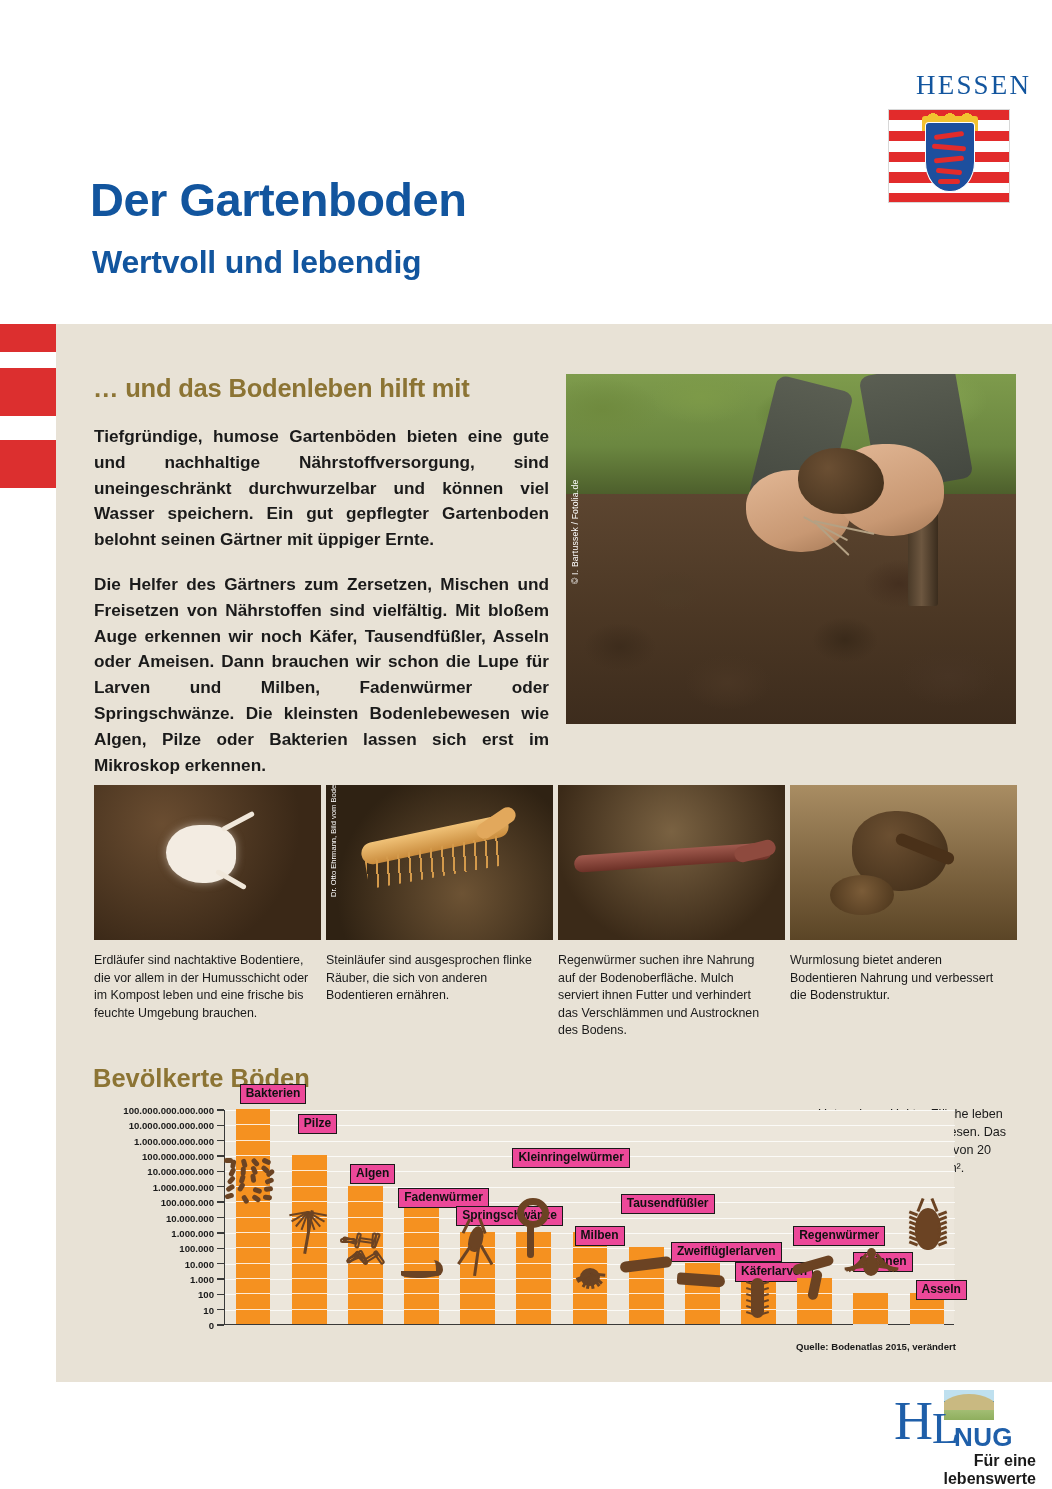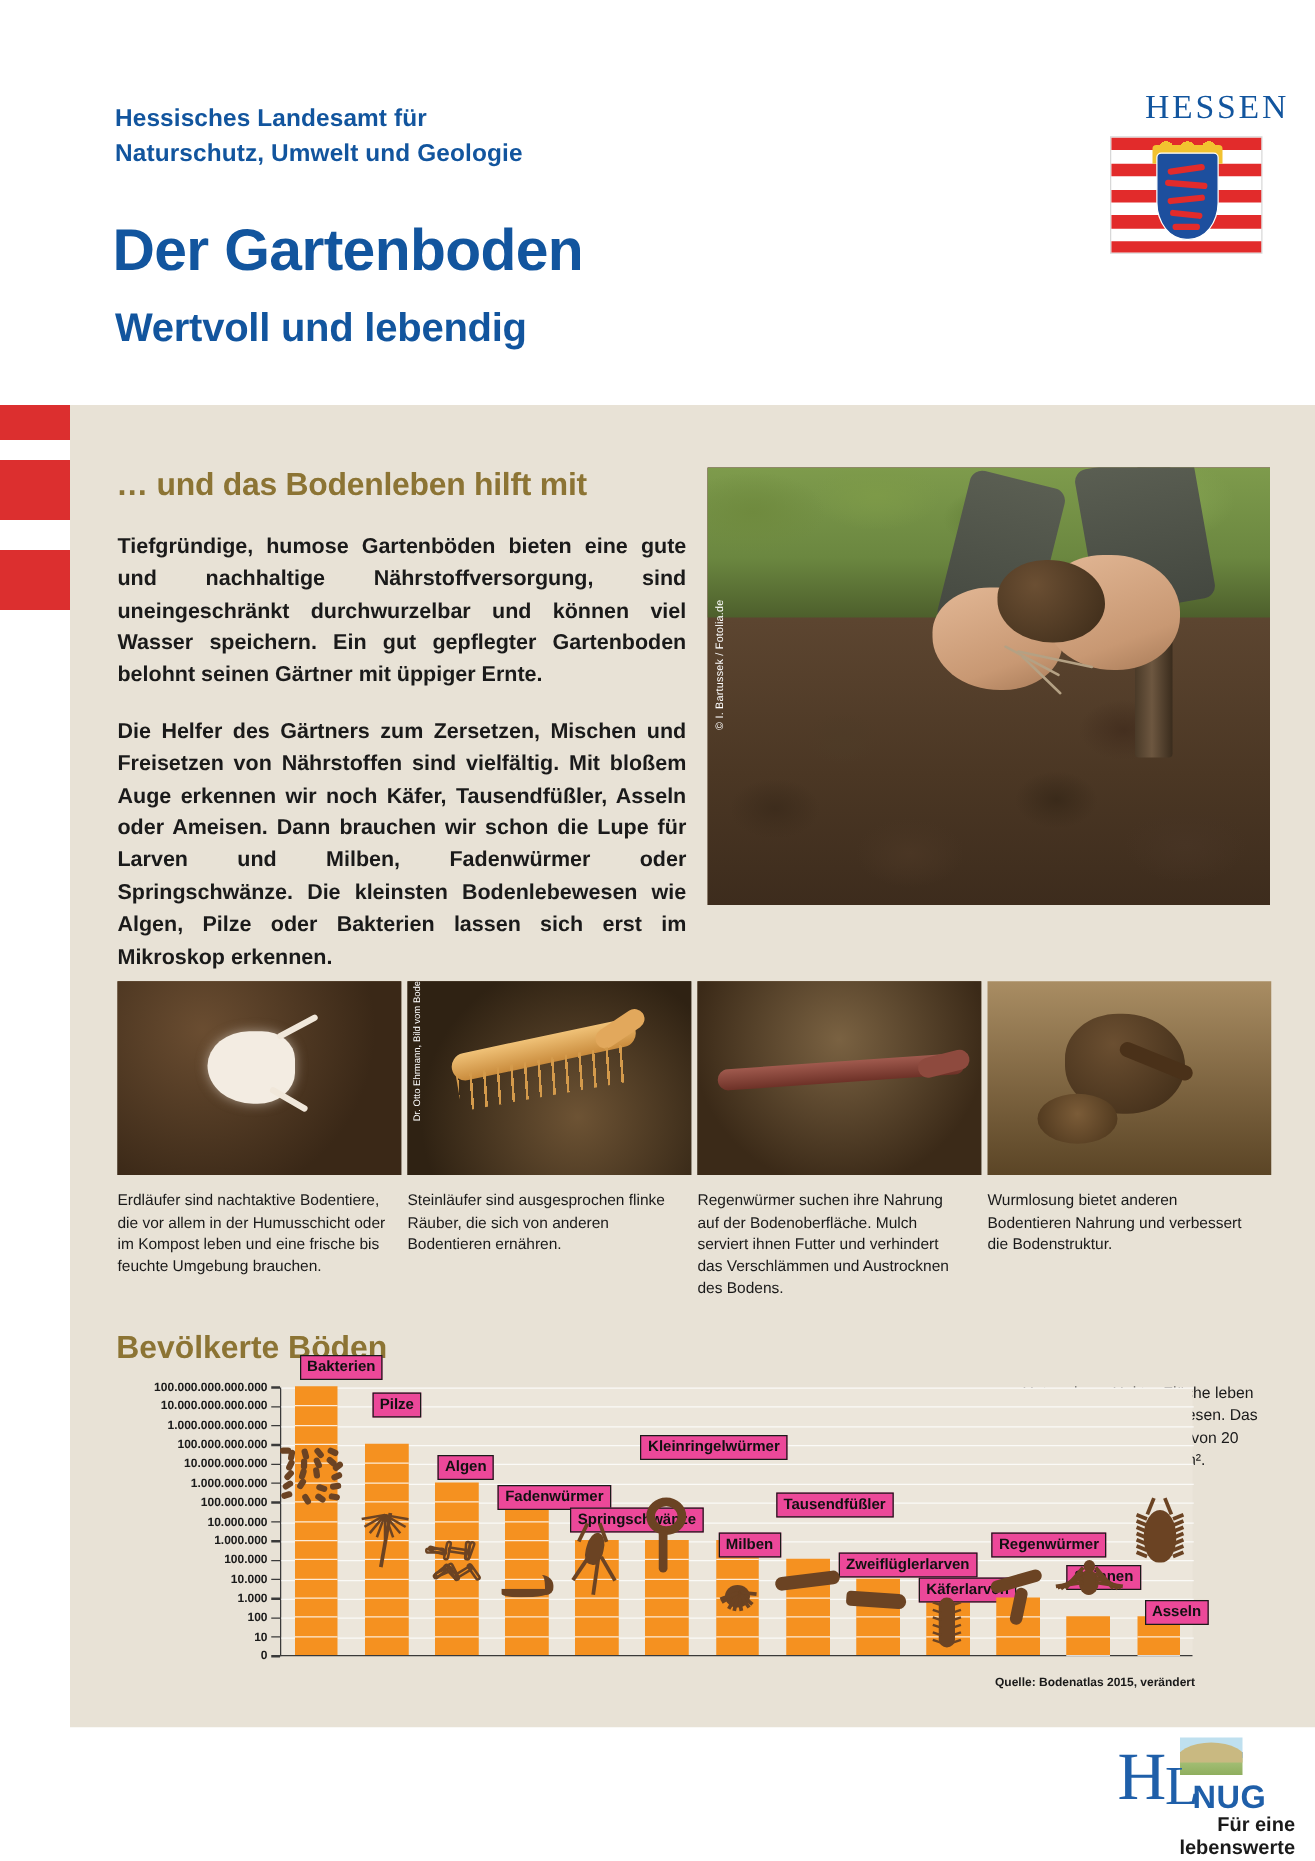--- a/index.html
+++ b/index.html
@@ -231,24 +231,20 @@
 
 <div id="stripe-col">
   <div class="stripe" style="top:80px;height:80px;"></div>
   <div class="stripe" style="top:176px;height:80px;"></div>
   <div class="stripe" style="top:272px;height:80px;"></div>
   <div class="stripe" style="top:368px;height:48px;"></div>
   <div class="stripe" style="top:440px;height:48px;"></div>
 </div>
 
 <div id="header">
-  <div id="org-name">
-    <div>Hessisches Landesamt für</div>
-    <div>Naturschutz, Umwelt und Geologie</div>
-  </div>
   <div id="main-title">Der Gartenboden</div>
   <div id="subtitle">Wertvoll und lebendig</div>
 
   <div id="hessen-logo">
     <div id="hessen-word">HESSEN</div>
     <div id="hessen-shield-box">
       <div class="hb" style="top:0px;"></div>
       <div class="hb" style="top:20.8px;"></div>
       <div class="hb" style="top:41.6px;"></div>
       <div class="hb" style="top:62.4px;"></div>

